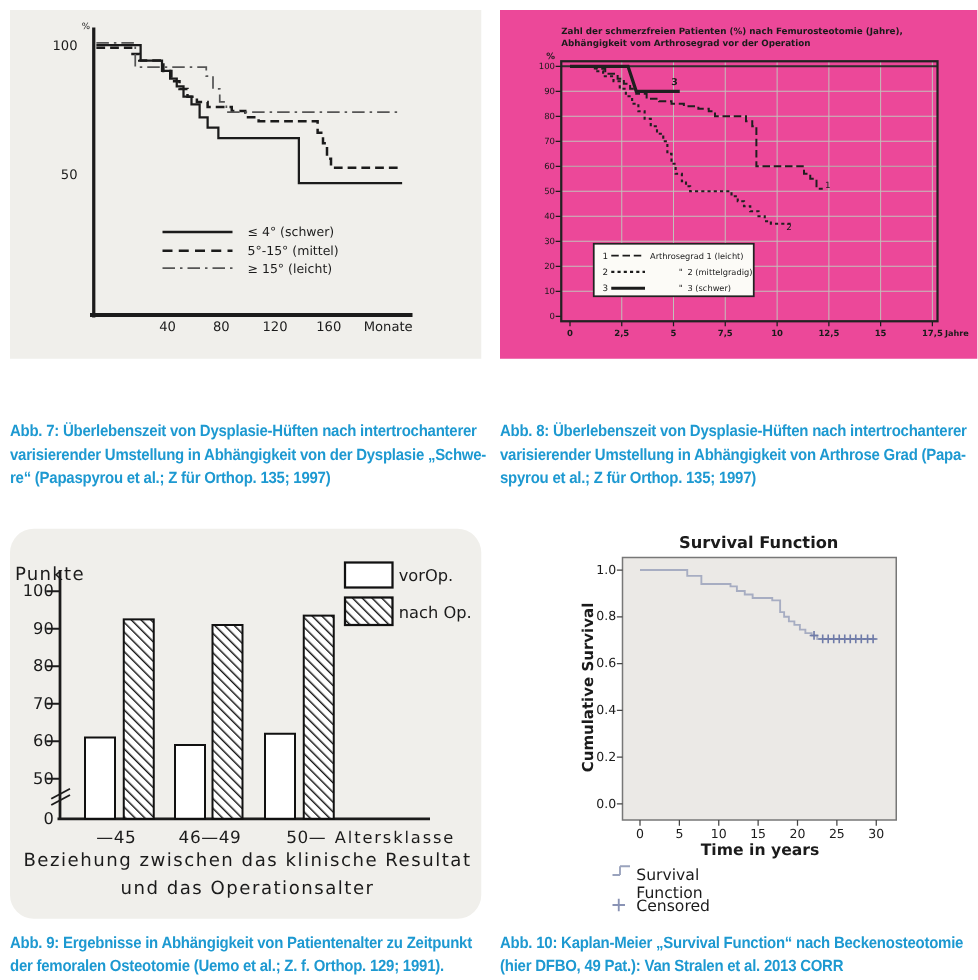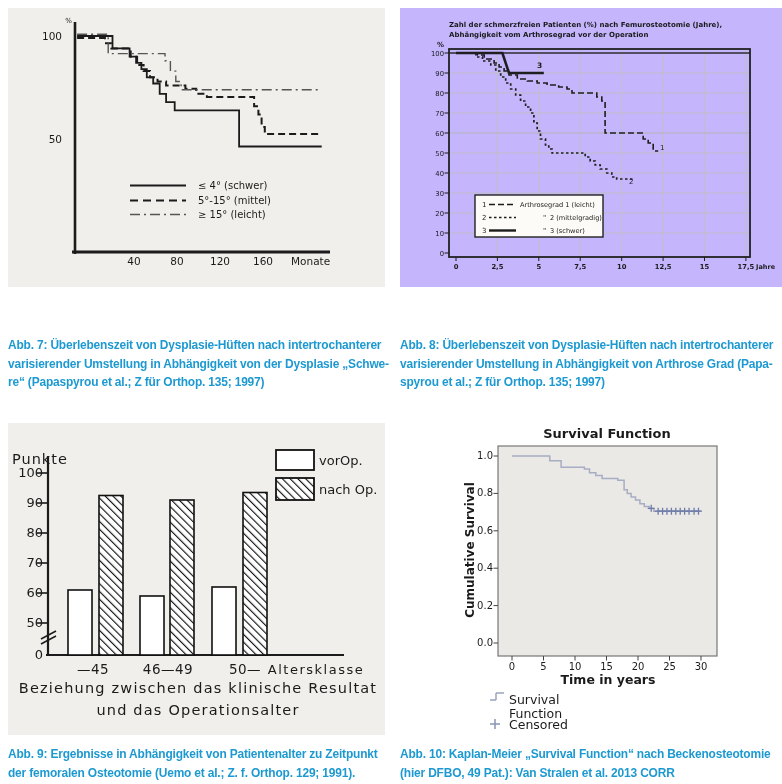--- a/index.html
+++ b/index.html
@@ -31,21 +31,21 @@
       <text x="169" y="257" font-size="10.5" text-anchor="middle" fill="#1b1b1b" font-weight="normal">80</text>
       <text x="212" y="257" font-size="10.5" text-anchor="middle" fill="#1b1b1b" font-weight="normal">120</text>
       <text x="255" y="257" font-size="10.5" text-anchor="middle" fill="#1b1b1b" font-weight="normal">160</text>
       <text x="283" y="257" font-size="10.5" text-anchor="start" fill="#1b1b1b" font-weight="normal">Monate</text>
       <text x="190" y="181" font-size="10" text-anchor="start" fill="#1b1b1b" font-weight="normal">≤ 4° (schwer)</text>
       <text x="190" y="196" font-size="10" text-anchor="start" fill="#1b1b1b" font-weight="normal">5°-15° (mittel)</text>
       <text x="190" y="210" font-size="10" text-anchor="start" fill="#1b1b1b" font-weight="normal">≥ 15° (leicht)</text>
     </svg>
 </div>
 
-<div class="panel" style="left:400px;top:8px;width:382px;height:279px;background:#c4b5fd;text-align:center;">
+<div class="panel" style="left:400px;top:8px;width:382px;height:279px;background:#ec4899;text-align:center;">
   <svg width="382" height="279" viewBox="0 0 382 279">
       <line x1="97.4" y1="41" x2="97.4" y2="249" stroke="#c2c0ba" stroke-width="0.8"></line>
       <line x1="138.8" y1="41" x2="138.8" y2="249" stroke="#c2c0ba" stroke-width="0.8"></line>
       <line x1="180.2" y1="41" x2="180.2" y2="249" stroke="#c2c0ba" stroke-width="0.8"></line>
       <line x1="221.7" y1="41" x2="221.7" y2="249" stroke="#c2c0ba" stroke-width="0.8"></line>
       <line x1="263.1" y1="41" x2="263.1" y2="249" stroke="#c2c0ba" stroke-width="0.8"></line>
       <line x1="304.5" y1="41" x2="304.5" y2="249" stroke="#c2c0ba" stroke-width="0.8"></line>
       <line x1="345.9" y1="41" x2="345.9" y2="249" stroke="#c2c0ba" stroke-width="0.8"></line>
       <line x1="49" y1="225" x2="350" y2="225" stroke="#c2c0ba" stroke-width="0.8"></line>
       <line x1="49" y1="205" x2="350" y2="205" stroke="#c2c0ba" stroke-width="0.8"></line>
@@ -122,21 +122,21 @@
 </div>
 
 <div class="cap" style="left: 8px; top: 336px; color: rgb(29, 153, 209);">Abb. 7: Überlebenszeit von Dysplasie-Hüften nach intertrochanterer
 varisierender Umstellung in Abhängigkeit von der Dysplasie „Schwe-
 re“ (Papaspyrou et al.; Z für Orthop. 135; 1997)</div>
 
 <div class="cap" style="left: 400px; top: 336px; color: rgb(29, 153, 209);">Abb. 8: Überlebenszeit von Dysplasie-Hüften nach intertrochanterer
 varisierender Umstellung in Abhängigkeit von Arthrose Grad (Papa-
 spyrou et al.; Z für Orthop. 135; 1997)</div>
 
-<div class="panel" style="left:8px;top:423px;width:377px;height:312px;background:#f0efeb;">
+<div class="panel" style="left:8px;top:423px;width:377px;height:312px;background:#f0efeb;border-radius:19px;">
   <svg width="377" height="312" viewBox="0 0 377 312">
       <defs>
         <pattern id="hatch-abb9" patternUnits="userSpaceOnUse" width="5.5" height="5.5" patternTransform="rotate(-45)">
           <rect width="5.5" height="5.5" fill="#fff"></rect>
           <line x1="0" y1="0" x2="0" y2="5.5" stroke="#141414" stroke-width="2.3"></line>
         </pattern>
       </defs>
       <line x1="40" y1="33" x2="40" y2="232" stroke="#1b1b1b" stroke-width="2.2"></line>
       <line x1="38" y1="232" x2="336" y2="232" stroke="#1b1b1b" stroke-width="2.2"></line>
       <line x1="29" y1="50" x2="40" y2="50" stroke="#1b1b1b" stroke-width="1.6"></line>

